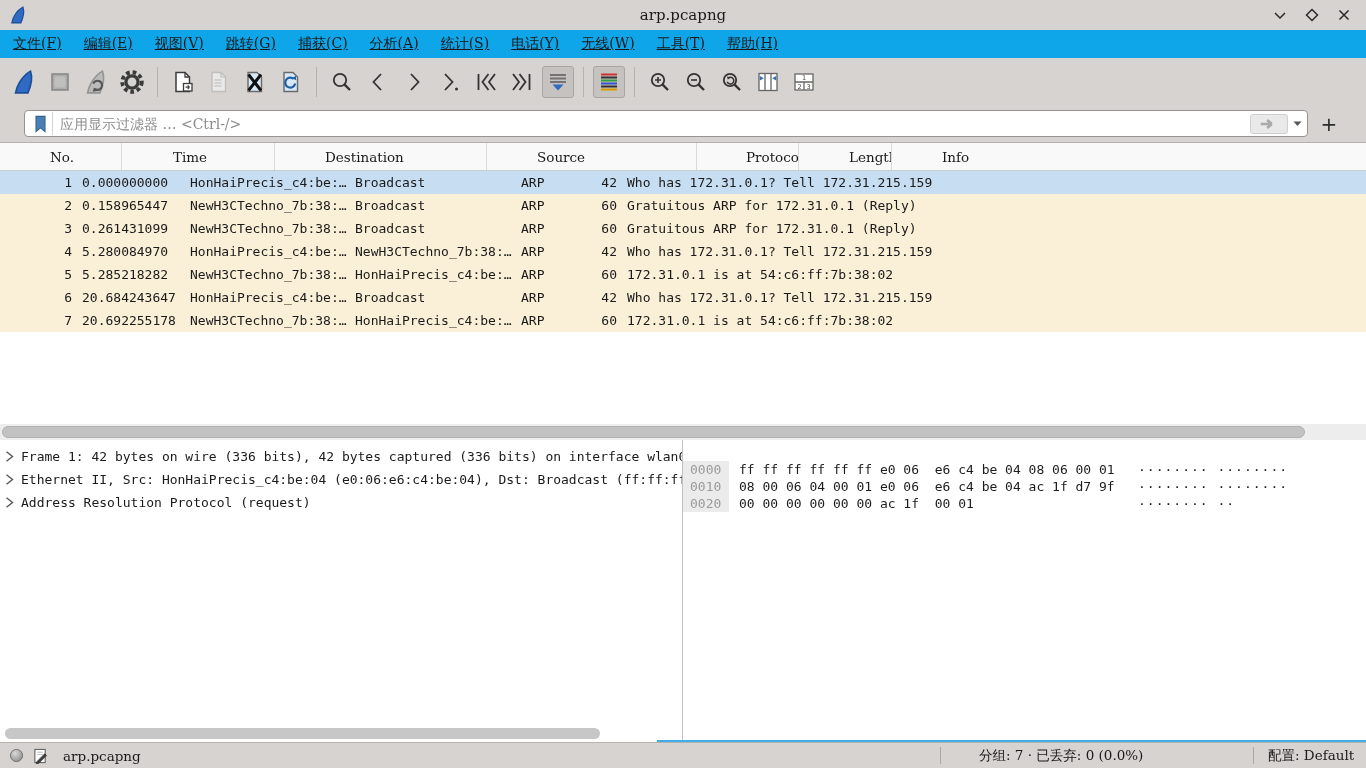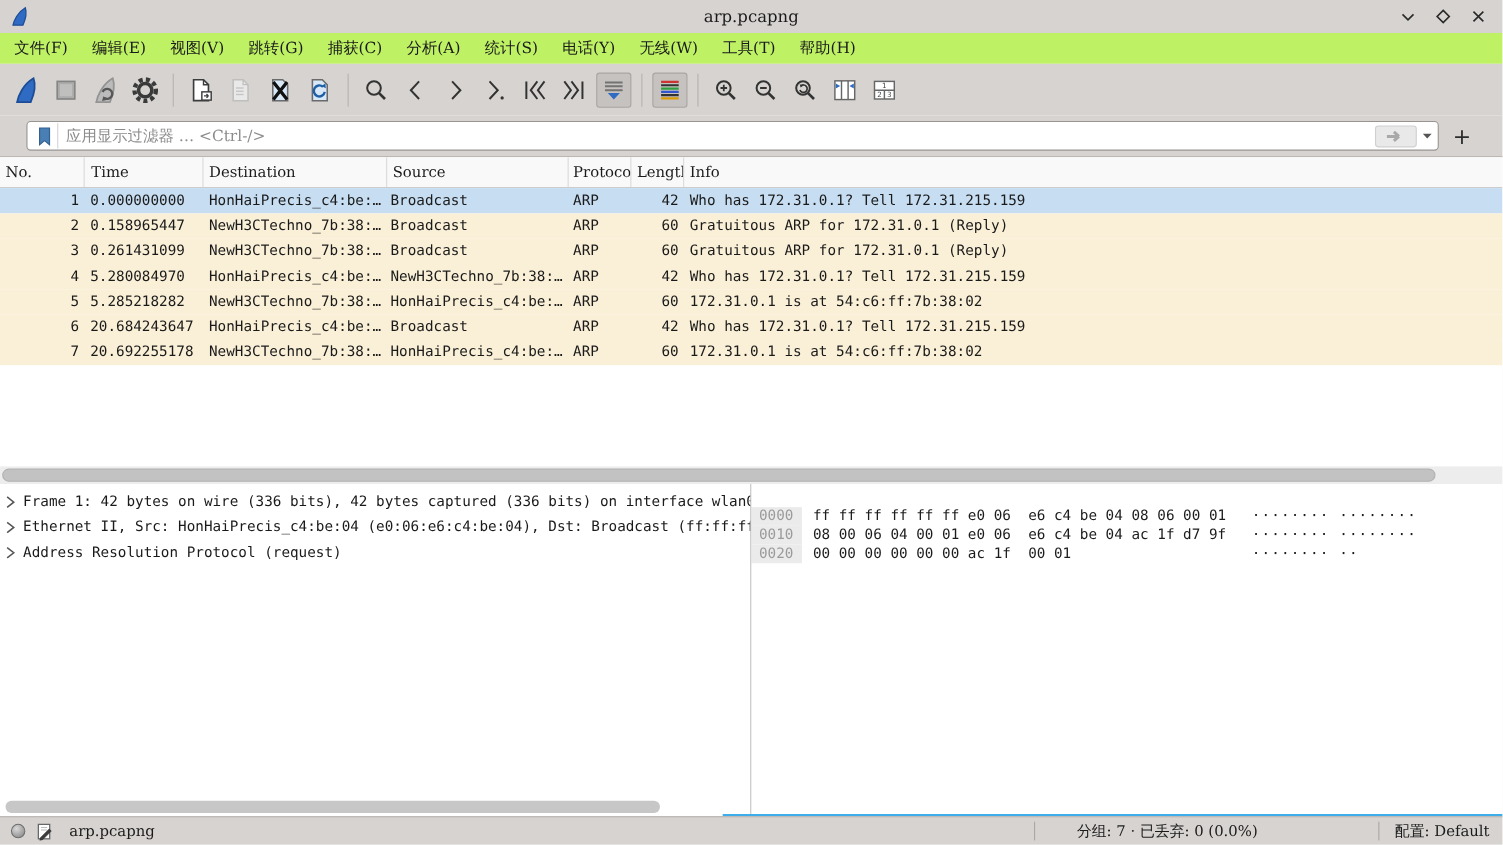--- a/index.html
+++ b/index.html
@@ -8,21 +8,21 @@
   .app { position:relative; width:1366px; height:768px; display:flex; flex-direction:column; }
 
   
   .titlebar { height:30px; background:#d6d3d0; display:flex; align-items:center; position:relative; flex:none; }
   .titlebar .title { position:absolute; left:0; right:0; text-align:center; font-size:15px; }
   .app-icon { margin-left:8px; z-index:2; display:flex; }
   .win-controls { margin-left:auto; display:flex; gap:16px; padding-right:14px; z-index:2; }
   .win-btn { width:16px; height:16px; display:flex; align-items:center; justify-content:center; }
 
   
-  .menubar { height:28px; background:#bef264; display:flex; align-items:center; padding-left:2px; flex:none; }
+  .menubar { height:28px; background:#0ea5e9; display:flex; align-items:center; padding-left:2px; flex:none;text-decoration:underline; }
   .menu-item { padding:3px 11px; font-size:14px; white-space:nowrap; }
 
   
   .toolbar { height:47px; background:#d6d3d0; display:flex; align-items:center; padding-left:6px; flex:none; }
   .tbtn { width:32px; height:32px; display:flex; align-items:center; justify-content:center; border:1px solid transparent; border-radius:3px; margin:0 2px; flex:none; }
   .tbtn.pressed { background:#c6c2bf; border-color:#a9a5a2; }
   .tbtn.disabled { opacity:.9; }
   .tsep { width:1px; height:30px; background:#b5b2af; margin:0 7px; flex:none; }
 
   
@@ -31,21 +31,21 @@
   .bookmark-btn { width:24px; height:23px; display:flex; align-items:center; justify-content:center; border-right:1px solid #d4d4d4; }
   .filter-input { flex:1; border:none; outline:none; background:transparent; font-family:"DejaVu Serif",serif; font-size:14px; color:#333; padding:0 7px; min-width:0; }
   .filter-input::placeholder { color:#8c8c8c; opacity:1; }
   .apply-btn { width:38px; height:20px; background:#e9e9e9; border:1px solid #cfcfcf; border-radius:3px; display:flex; align-items:center; justify-content:center; margin-right:3px; }
   .apply-caret { width:12px; height:20px; display:flex; align-items:center; justify-content:center; }
   .plus-btn { width:26px; text-align:center; font-size:20px; line-height:26px; color:#2c2c2c; margin-left:8px; font-family:"DejaVu Sans",sans-serif; }
 
   
   .listarea { height:297px; background:#fff; position:relative; flex:none; overflow:hidden; }
   .list-header { height:28px; background:#f9f9f9; border-bottom:1px solid #cccccc; display:flex; font-size:13.5px; }
-  .hcell { display:flex; align-items:center; padding:0 5px; border-right:1px solid #dadada; white-space:nowrap; overflow:hidden; flex:none; }
+  .hcell { display:flex; align-items:center; padding:0 5px; border-right:1px solid #dadada; white-space:nowrap; overflow:hidden; flex:none;margin-left:45px; }
   .prow { height:23px; display:flex; align-items:center; font-family:"DejaVu Sans Mono",monospace; font-size:13px; background:#faf0d7; }
   .prow.selected { background:#c7ddf2; }
   .pcell { white-space:nowrap; overflow:hidden; padding:0 5px; flex:none; }
   .c-no    { width:77px;  text-align:right; padding-right:5px; }
   .c-time  { width:108px; text-align:right; padding-right:17px; }
   .c-src   { width:165px; }
   .c-dst   { width:167px; }
   .c-proto { width:57px;  padding-left:4px; }
   .c-len   { width:48px;  text-align:right; padding-right:5px; }
   .c-info  { flex:1 1 auto; min-width:0; }

